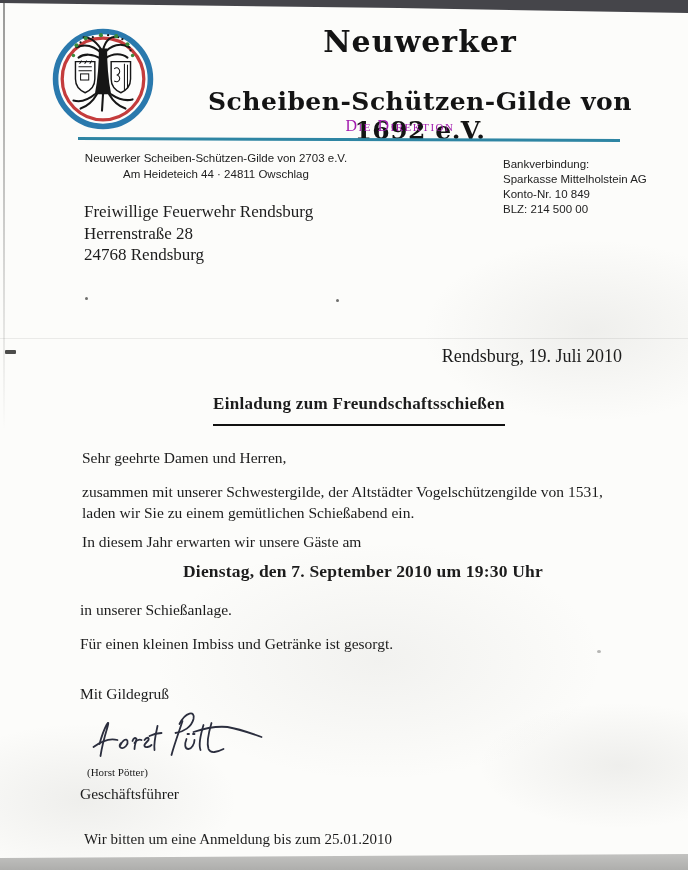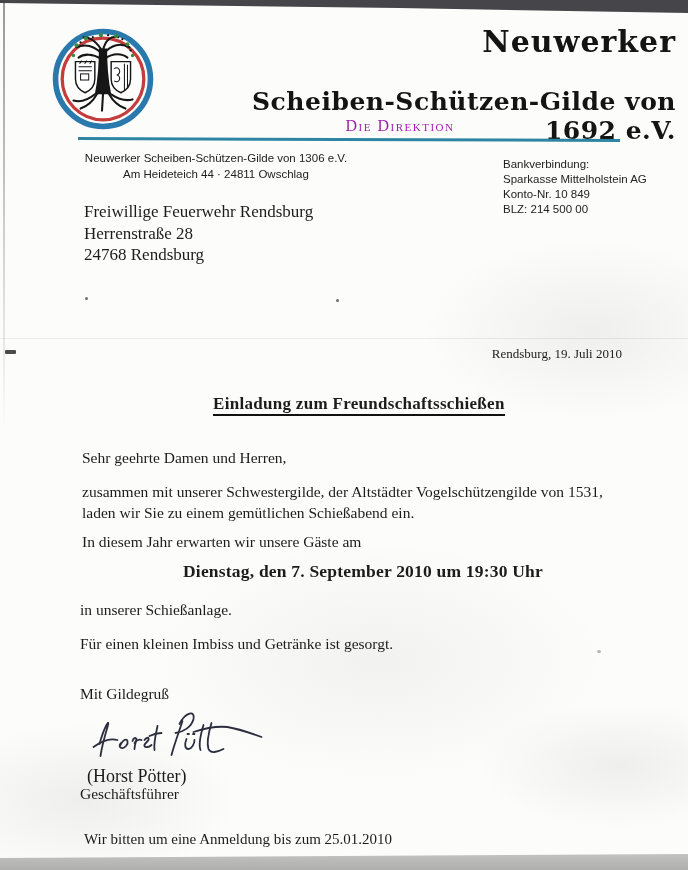--- a/index.html
+++ b/index.html
@@ -23,49 +23,49 @@
     background:linear-gradient(rgba(70,70,68,.55),rgba(70,70,68,0));}
   .edge-bottom{position:absolute;left:0;bottom:0;width:688px;height:19px;
     background:linear-gradient(#c6c6c4,#aeaeac);
     clip-path:polygon(0 7px,100% 3px,100% 19px,0 19px);}
   .crease{position:absolute;left:0;top:338px;width:688px;height:1px;background:rgba(80,80,78,.10);}
   .speck{position:absolute;border-radius:50%;background:#6f6f6d;}
   .mark-left{position:absolute;left:5px;top:350px;width:11px;height:4px;background:#4c4c4a;border-radius:1px;}
 
   .logo{position:absolute;left:52px;top:28px;width:102px;height:102px;}
 
-  .head-block{position:absolute;left:186px;top:24px;width:490px;text-align:right;}
+  .head-block{position:absolute;left:175px;top:24px;width:490px;text-align:center;}
   .org1{font-family:"DejaVu Serif",serif;font-weight:bold;font-size:30px;letter-spacing:1px;color:#141414;}
   .org2{font-family:"DejaVu Serif",serif;font-weight:bold;font-size:25px;letter-spacing:.5px;margin-top:28px;color:#141414;}
   .direktion{position:absolute;left:175px;top:117px;width:450px;text-align:center;
     font-variant:small-caps;font-size:16px;letter-spacing:1.5px;color:#a21caf;}
   .rule-teal{position:absolute;left:78px;top:138px;width:542px;height:3px;background:#2e85a3;transform:rotate(.2deg);}
 
   .sender{position:absolute;left:80px;top:150px;width:272px;text-align:center;
     font-family:"Liberation Sans",sans-serif;font-size:11.5px;line-height:16px;color:#222;}
   .bank{position:absolute;left:503px;top:151px;font-family:"Liberation Sans",sans-serif;
     font-size:11.5px;line-height:15px;color:#222;margin-top:6px;}
 
   .recipient{position:absolute;left:84px;top:201px;font-size:17px;line-height:21.5px;}
 
-  .dateline{position:absolute;left:400px;top:346px;width:222px;text-align:right;font-size:13px;}
+  .dateline{position:absolute;left:400px;top:346px;width:222px;text-align:right;font-size:18px;}
 
   .subject{position:absolute;left:213px;top:394px;font-size:17px;font-weight:bold;}
-  .subject span{display:inline-block;border-bottom:2.2px solid #111;padding-bottom:0;letter-spacing:.3px;}
+  .subject span{display:inline-block;border-bottom:2.2px solid #111;padding-bottom:10px;letter-spacing:.3px;}
 
   .body-text{font-size:15.5px;line-height:21px;}
   .salutation{position:absolute;left:82px;top:447px;}
   .para1{position:absolute;left:82px;top:481px;width:575px;}
   .para2{position:absolute;left:82px;top:531px;}
   .eventline{position:absolute;left:183px;top:561px;font-size:17.5px;font-weight:bold;letter-spacing:.2px;}
   .para3{position:absolute;left:80px;top:599px;}
   .para4{position:absolute;left:80px;top:633px;}
   .closing{position:absolute;left:80px;top:683px;}
   .signature{position:absolute;left:85px;top:700px;width:185px;height:68px;}
-  .signer-name{position:absolute;left:87px;top:766px;font-size:18px;}
+  .signer-name{position:absolute;left:87px;top:766px;font-size:11px;}
   .signer-role{position:absolute;left:80px;top:785px;font-size:15.5px;}
   .footer-note{position:absolute;left:84px;top:831px;font-size:15px;}
 </style>
 </head>
 <body>
 
 <div class="scan">
 
   <div class="edge-top"></div>
   <div class="edge-left"></div>
@@ -131,21 +131,21 @@
   </svg>
 
   <div class="head-block">
     <div class="org1">Neuwerker</div>
     <div class="org2">Scheiben-Schützen-Gilde von 1692 e.V.</div>
   </div>
   <div class="direktion">Die Direktion</div>
   <div class="rule-teal"></div>
 
   <div class="sender">
-    <div>Neuwerker Scheiben-Schützen-Gilde von 1306 e.V.</div>
+    <div>Neuwerker Scheiben-Schützen-Gilde von 2703 e.V.</div>
     <div>Am Heideteich 44 · 24811 Owschlag</div>
   </div>
 
   <div class="bank">
     <div>Bankverbindung:</div>
     <div>Sparkasse Mittelholstein AG</div>
     <div>Konto-Nr. 10 849</div>
     <div>BLZ: 214 500 00</div>
   </div>
 

